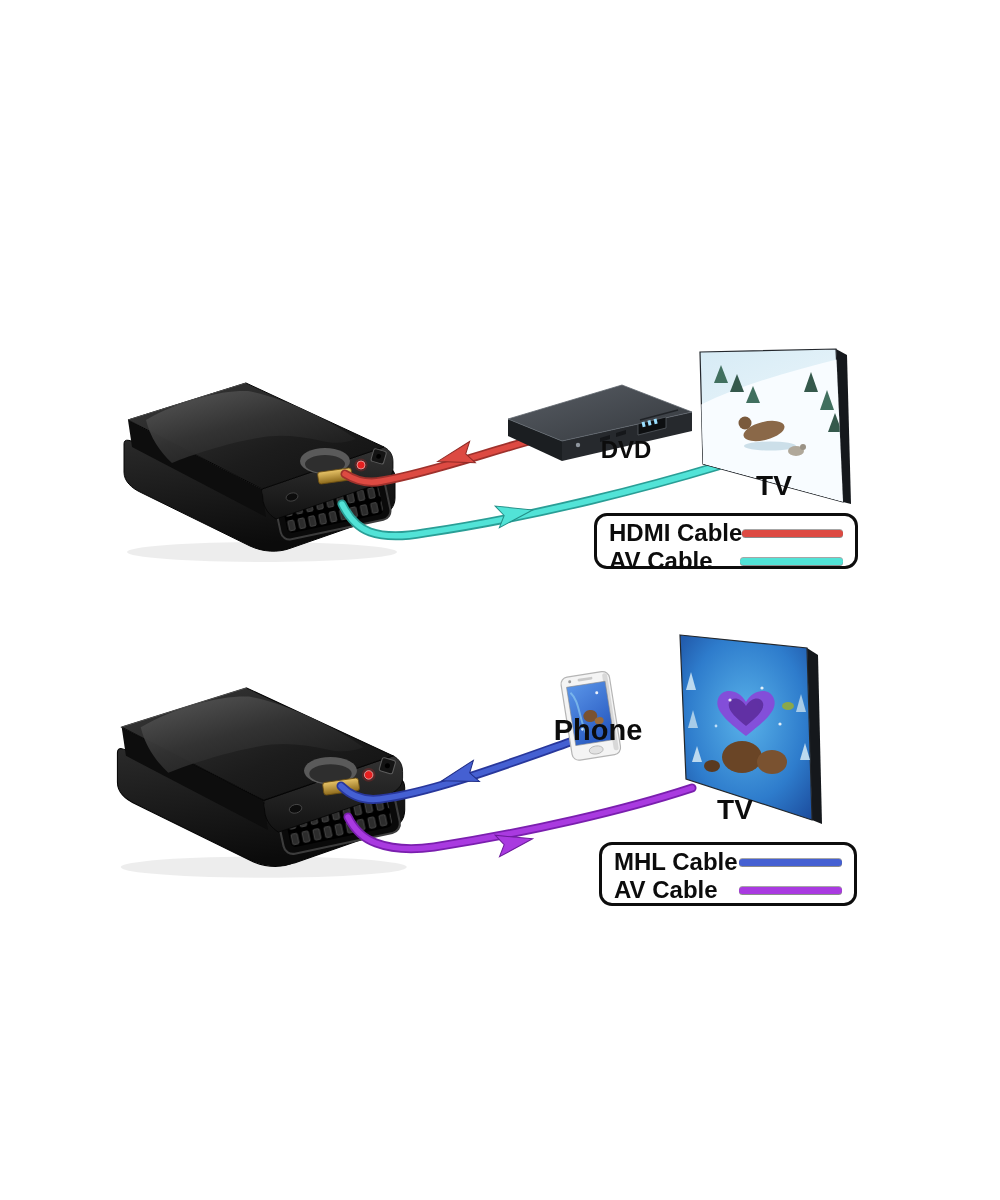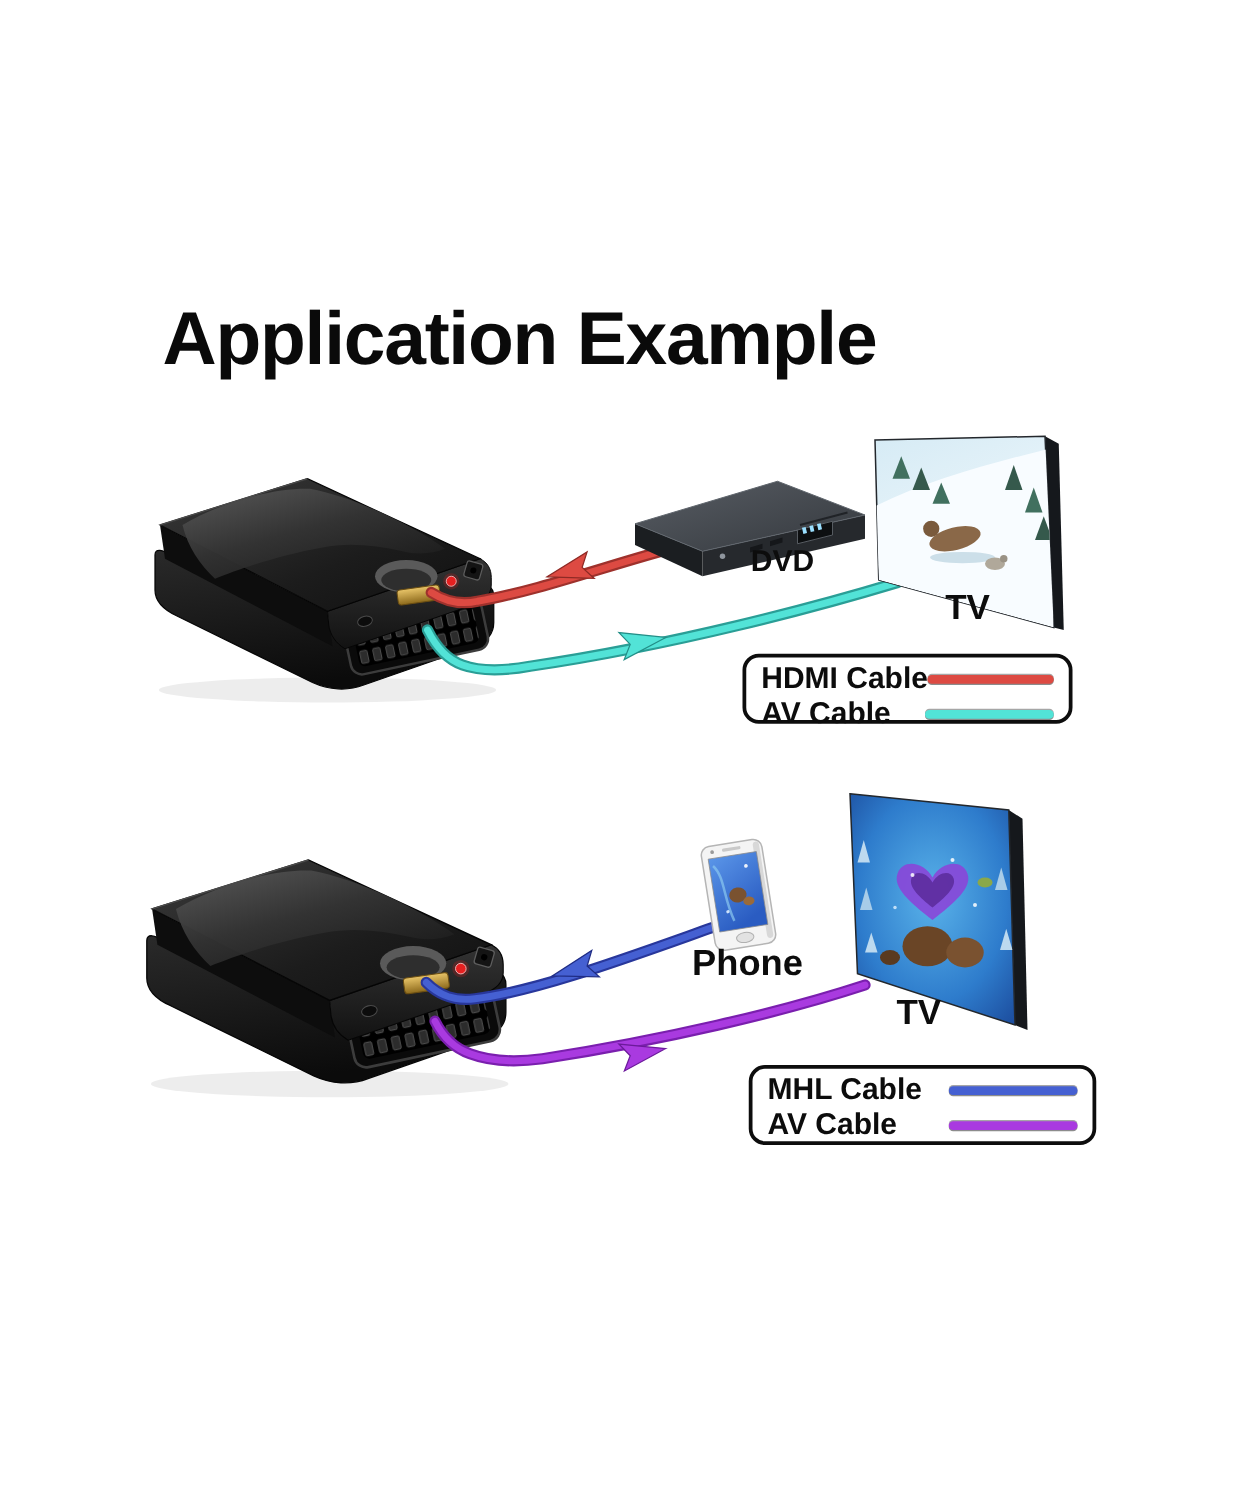--- a/index.html
+++ b/index.html
@@ -3,26 +3,26 @@
 <meta charset="utf-8">
 <style>
   html,body{margin:0;padding:0;background:#ffffff;}
   .canvas{position:relative;width:1000px;height:1200px;background:#ffffff;overflow:hidden;
           font-family:"Liberation Sans",sans-serif;}
   .abs{position:absolute;}
   .title{left:130px;top:236px;font-size:60px;font-weight:700;letter-spacing:-1px;color:#0a0a0a;white-space:nowrap;}
   .devlbl{font-weight:700;color:#0c0c0c;transform:translateX(-50%);white-space:nowrap;}
   .lbl-dvd{left:626px;top:436px;font-size:24px;}
   .lbl-tv1{left:774px;top:470px;font-size:28px;}
-  .lbl-phone{left:598px;top:755px;font-size:29px;}
+  .lbl-phone{left:598px;top:714px;font-size:29px;}
   .lbl-tv2{left:735px;top:794px;font-size:28px;}
   .legend{background:#ffffff;border:3.5px solid #0d0d0d;border-radius:13px;
-          display:flex;flex-direction:column;justify-content:space-evenly;box-sizing:border-box;padding:3px 0;margin-top:10px;}
+          display:flex;flex-direction:column;justify-content:space-evenly;box-sizing:border-box;padding:3px 0;}
   .legend-top{left:594px;top:513px;width:264px;height:56px;}
-  .legend-bot{left:599px;top:842px;width:278px;height:64px;}
+  .legend-bot{left:599px;top:842px;width:258px;height:64px;}
   .lrow{display:flex;align-items:center;padding:0 12px;}
   .lrow .txt{font-weight:700;font-size:24px;color:#0c0c0c;white-space:nowrap;}
   .lrow .bar{margin-left:auto;width:103px;height:7px;border-radius:3.5px;
              box-shadow:0 1px 0 rgba(0,0,0,0.45), 0 -1px 0 rgba(0,0,0,0.35);}
   svg{position:absolute;left:0;top:0;}
 </style>
 </head>
 <body>
 
 <div class="canvas">
@@ -212,21 +212,20 @@
       <ellipse cx="598" cy="722" rx="4.5" ry="3.5" fill="#9a6a3a"></ellipse>
       <path d="M574,690 C582,700 578,716 584,736" stroke="#8ac8f0" stroke-width="2" fill="none" opacity="0.7"></path>
       <circle cx="600" cy="694" r="1.5" fill="#ffffff" opacity="0.9"></circle>
       <circle cx="580" cy="728" r="1.3" fill="#dff0ff" opacity="0.9"></circle>
       <rect x="583" y="677.5" width="15" height="2.6" rx="1.3" fill="#c9c9c9"></rect>
       <circle cx="575" cy="679" r="1.5" fill="#9a9a9a"></circle>
       <ellipse cx="590.5" cy="750.5" rx="7" ry="4" fill="#e2e2e2" stroke="#b0b0b0" stroke-width="0.8"></ellipse>
     </g>
   </svg>
 
-  <div class="abs title">Application Example</div>
 
   <div class="abs devlbl lbl-dvd">DVD</div>
   <div class="abs devlbl lbl-tv1">TV</div>
   <div class="abs devlbl lbl-phone">Phone</div>
   <div class="abs devlbl lbl-tv2">TV</div>
 
   <div class="abs legend legend-top">
     <div class="lrow">
       <span class="txt">HDMI Cable</span>
       <span class="bar" style="background: rgb(221, 74, 66);"></span>

